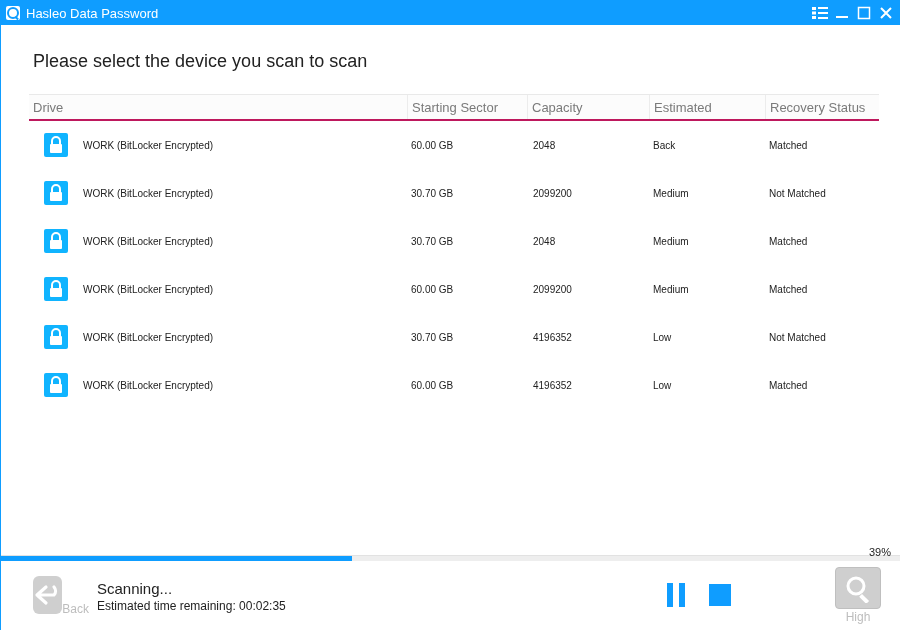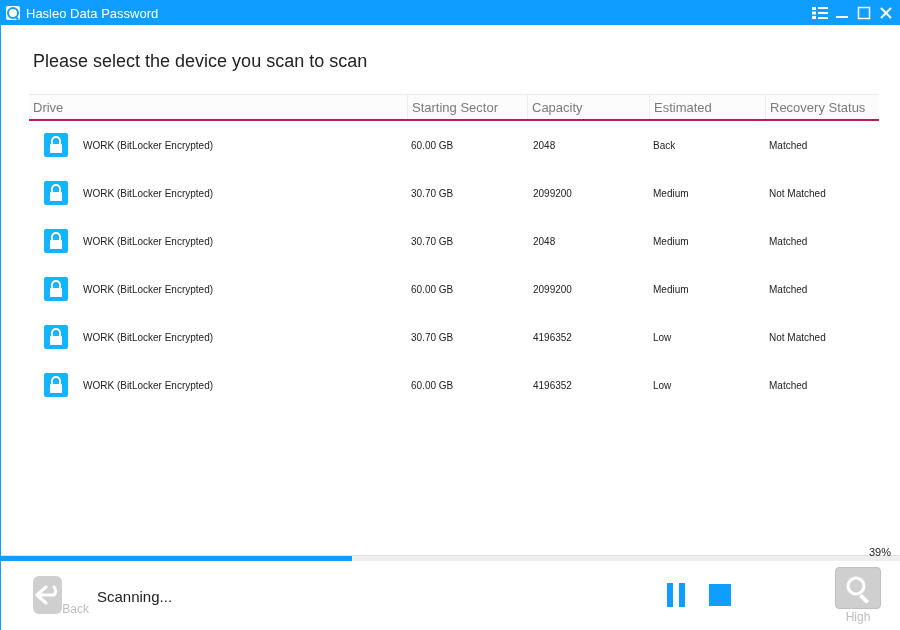--- a/index.html
+++ b/index.html
@@ -201,20 +201,21 @@
         <div class="back-area">
           <div class="back-btn">
             <svg width="28" height="22" viewBox="0 0 28 22">
                 <path d="M12 3 L3 11 L12 19 M3 11 H20 A6 6 0 0 0 20 3" fill="none" stroke="#fff" stroke-width="3.2" stroke-linecap="round" stroke-linejoin="round"></path>
               </svg>
           </div>
           <span>Back</span>
         </div>
         <div class="status">
           <div class="line1">Scanning...</div>
+          <div class="line2"><span>Estimated time remaining: </span><span>00:02:35</span></div>
         </div>
         <div class="controls">
           <div class="ctl-btn">
             <svg width="22" height="26" viewBox="0 0 22 26">
                 <rect x="2" y="1" width="6" height="24" fill="#0f9dff"></rect>
                 <rect x="14" y="1" width="6" height="24" fill="#0f9dff"></rect>
               </svg>
           </div>
           <div class="ctl-btn">
             <svg width="24" height="24" viewBox="0 0 24 24">

